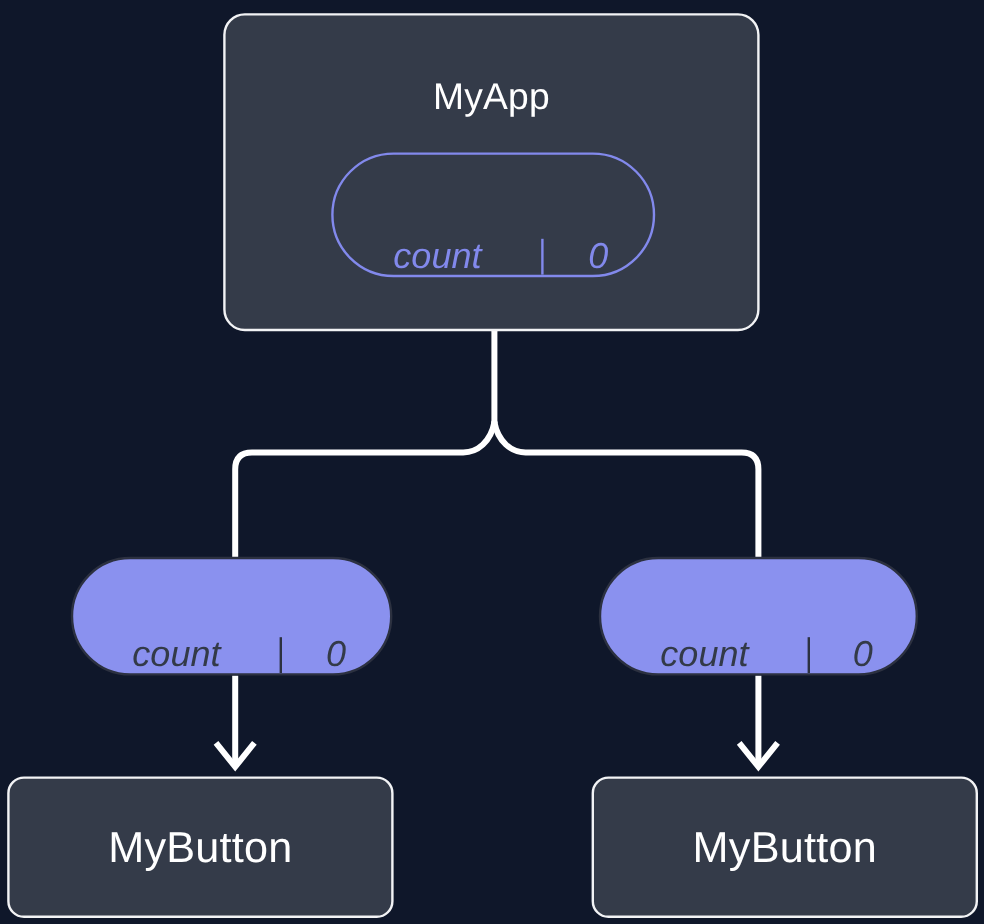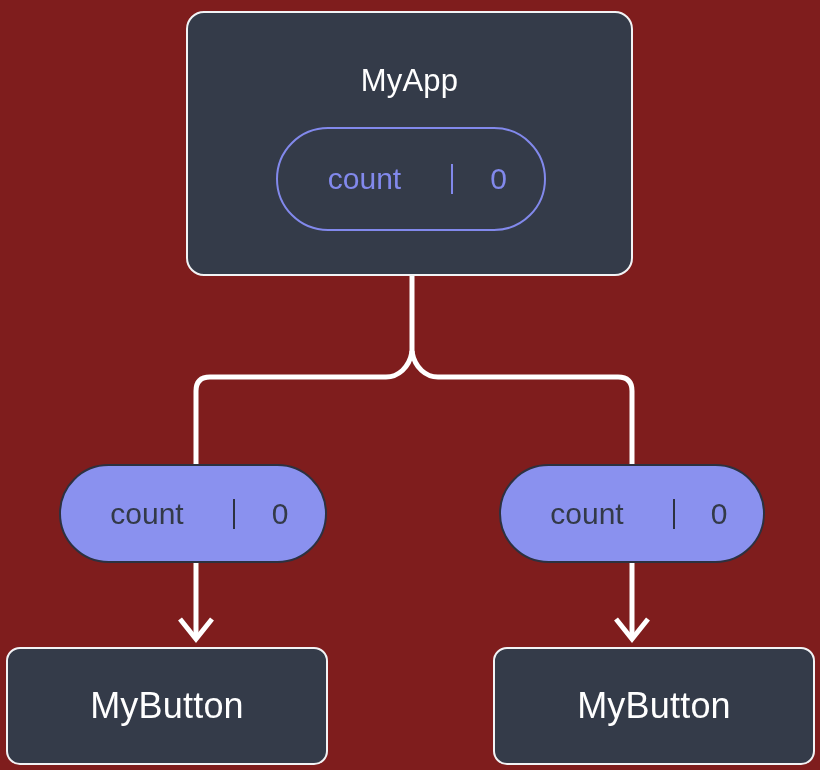--- a/index.html
+++ b/index.html
@@ -11,21 +11,21 @@
   body {
     width: 820px;
     height: 770px;
     overflow: hidden;
     font-family: "Liberation Sans", "DejaVu Sans", sans-serif;
   }
   #stage {
     position: relative;
     width: 820px;
     height: 770px;
-    background: #7f1d1d;
+    background: #0f172a;
   }
   #edges {
     position: absolute;
     left: 0;
     top: 0;
     width: 820px;
     height: 770px;
     pointer-events: none;
   }
 
@@ -65,23 +65,24 @@
     white-space: nowrap;
   }
   .node-box.root .node-title { font-size: 31px; }
   .node-box.leaf .node-title { font-size: 36px; }
 
   
   .pill {
     position: absolute;
     box-sizing: border-box;
     display: flex;
-    align-items: center;
+    align-items: flex-end;
     border-radius: 999px;
     overflow: hidden;
+    font-style: italic;
   }
   .pill .pill-key,
   .pill .pill-val {
     display: flex;
     align-items: center;
     justify-content: center;
     white-space: nowrap;
     line-height: 1;
   }
 

